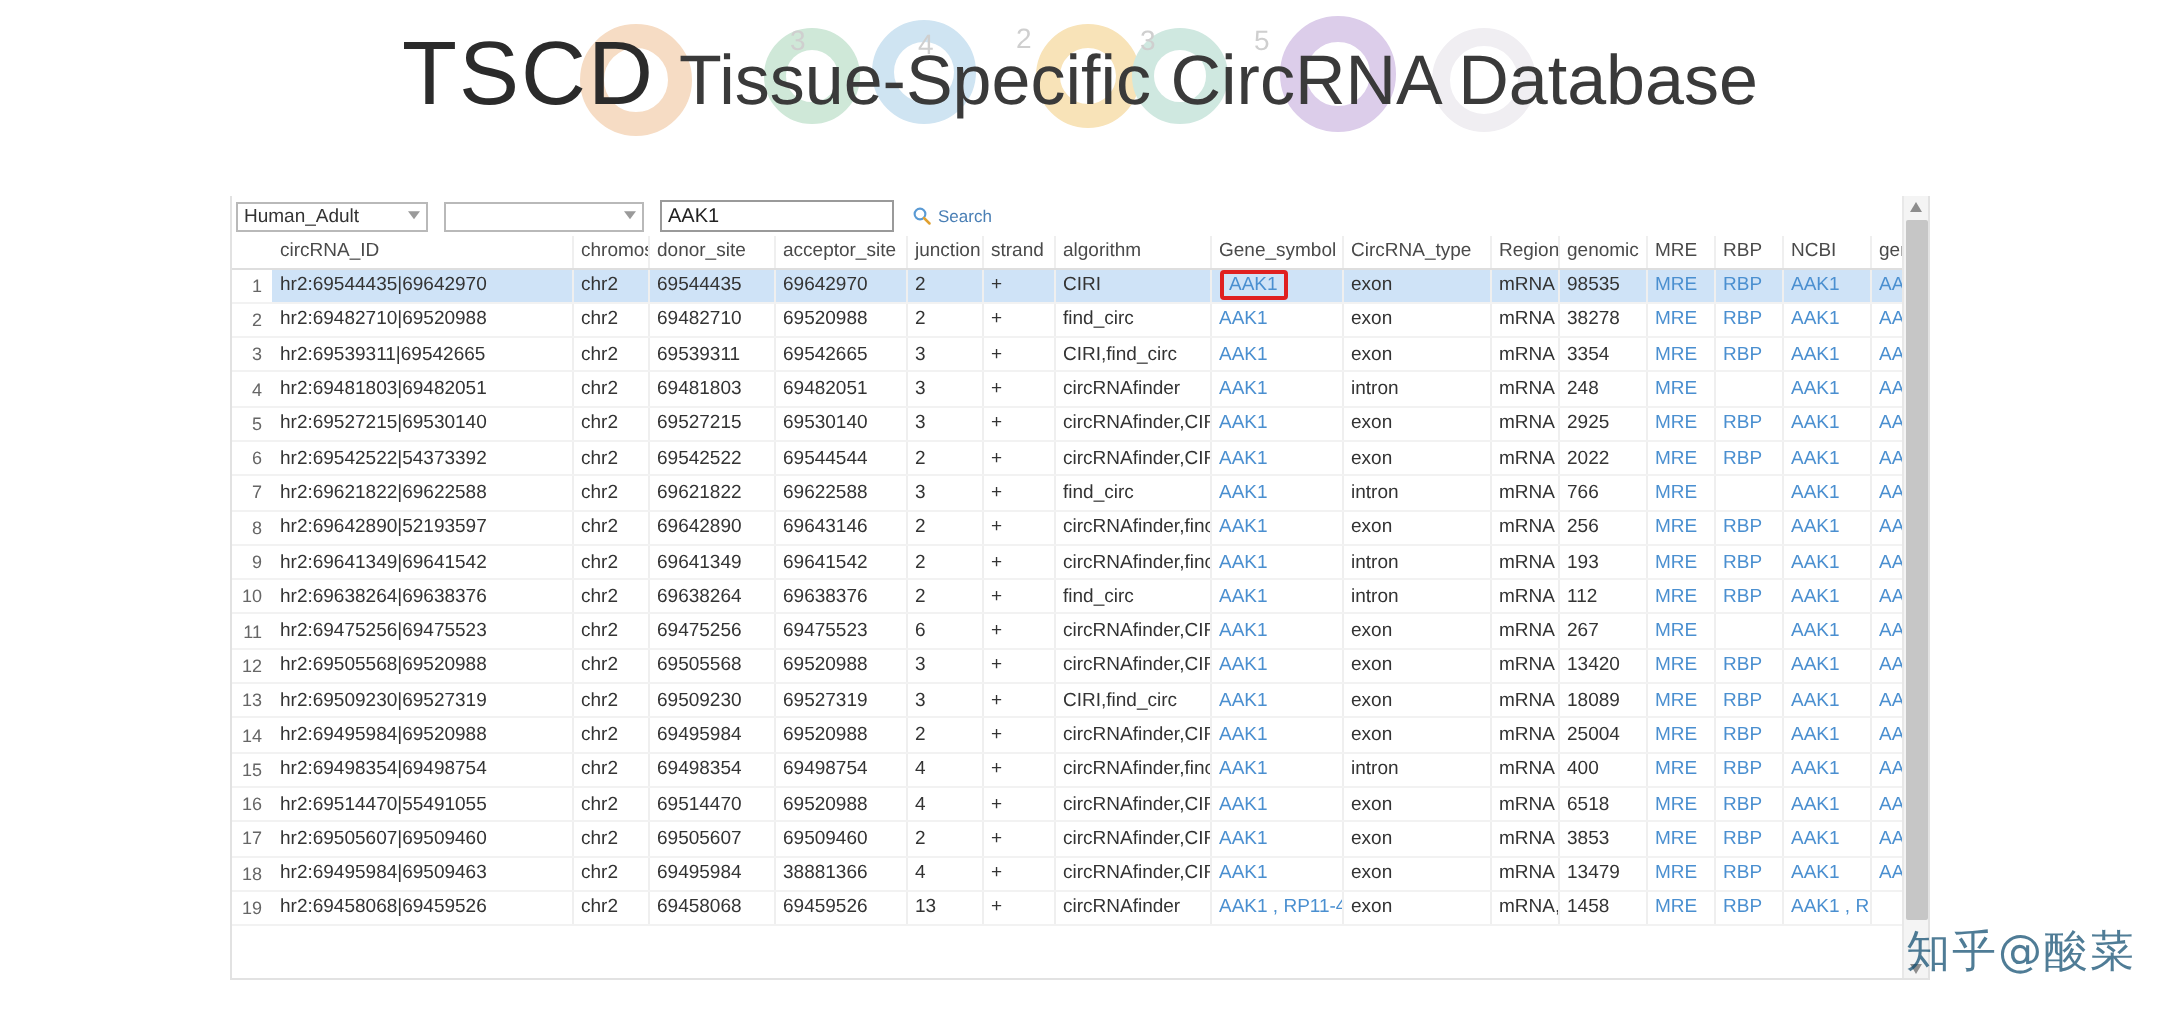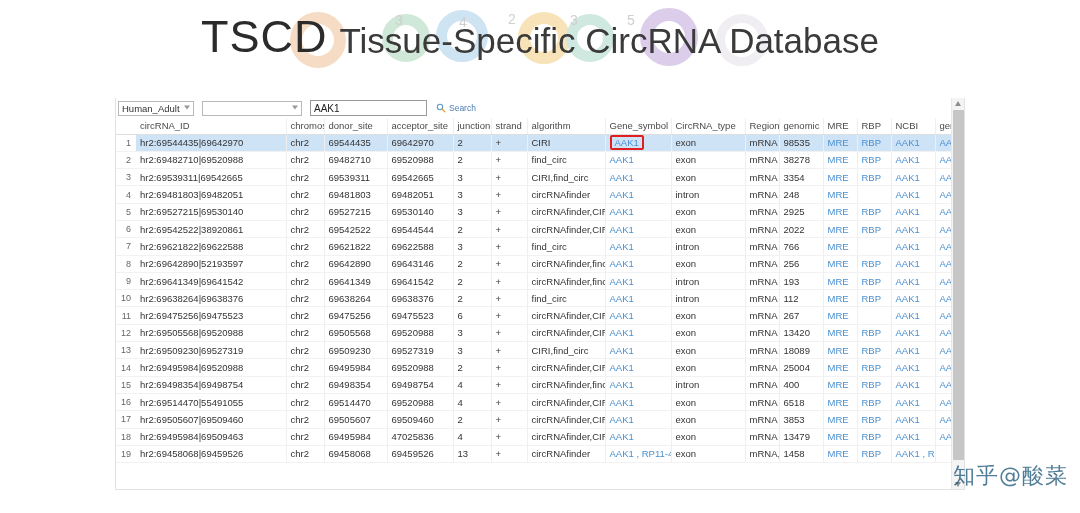--- a/index.html
+++ b/index.html
@@ -106,21 +106,21 @@
     background: #fff;
     font-size: 9.5px;
     color: #333;
     display: flex;
     align-items: center;
     padding: 0 14px 0 3px;
     margin-left: 2px;
     cursor: pointer;
     white-space: nowrap;
   }
-  .sel-1 { width: 76px; }
+  .sel-1 { width: 96px; }
   .sel-2 { width: 100px; margin-left: 8px; }
   .sel .chev {
     position: absolute;
     right: 3px; top: 50%;
     transform: translateY(-60%);
     width: 0; height: 0;
     border-left: 3px solid transparent;
     border-right: 3px solid transparent;
     border-top: 4px solid #9a9a9a;
   }
@@ -438,21 +438,21 @@
               <td>exon</td>
               <td>mRNA</td>
               <td>2925</td>
               <td><a class="lnk">MRE</a></td>
               <td><a class="lnk">RBP</a></td>
               <td><a class="lnk">AAK1</a></td>
               <td><a class="lnk">AAK1</a></td>
             </tr>
             <tr>
               <td class="num">6</td>
-              <td>hr2:69542522|38920861</td>
+              <td>hr2:69542522|54373392</td>
               <td>chr2</td>
               <td>69542522</td>
               <td>69544544</td>
               <td>2</td>
               <td>+</td>
               <td>circRNAfinder,CIR</td>
               <td><a class="lnk">AAK1</a></td>
               <td>exon</td>
               <td>mRNA</td>
               <td>2022</td>
@@ -657,21 +657,21 @@
               <td><a class="lnk">MRE</a></td>
               <td><a class="lnk">RBP</a></td>
               <td><a class="lnk">AAK1</a></td>
               <td><a class="lnk">AAK1</a></td>
             </tr>
             <tr>
               <td class="num">18</td>
               <td>hr2:69495984|69509463</td>
               <td>chr2</td>
               <td>69495984</td>
-              <td>47025836</td>
+              <td>38881366</td>
               <td>4</td>
               <td>+</td>
               <td>circRNAfinder,CIR</td>
               <td><a class="lnk">AAK1</a></td>
               <td>exon</td>
               <td>mRNA</td>
               <td>13479</td>
               <td><a class="lnk">MRE</a></td>
               <td><a class="lnk">RBP</a></td>
               <td><a class="lnk">AAK1</a></td>

